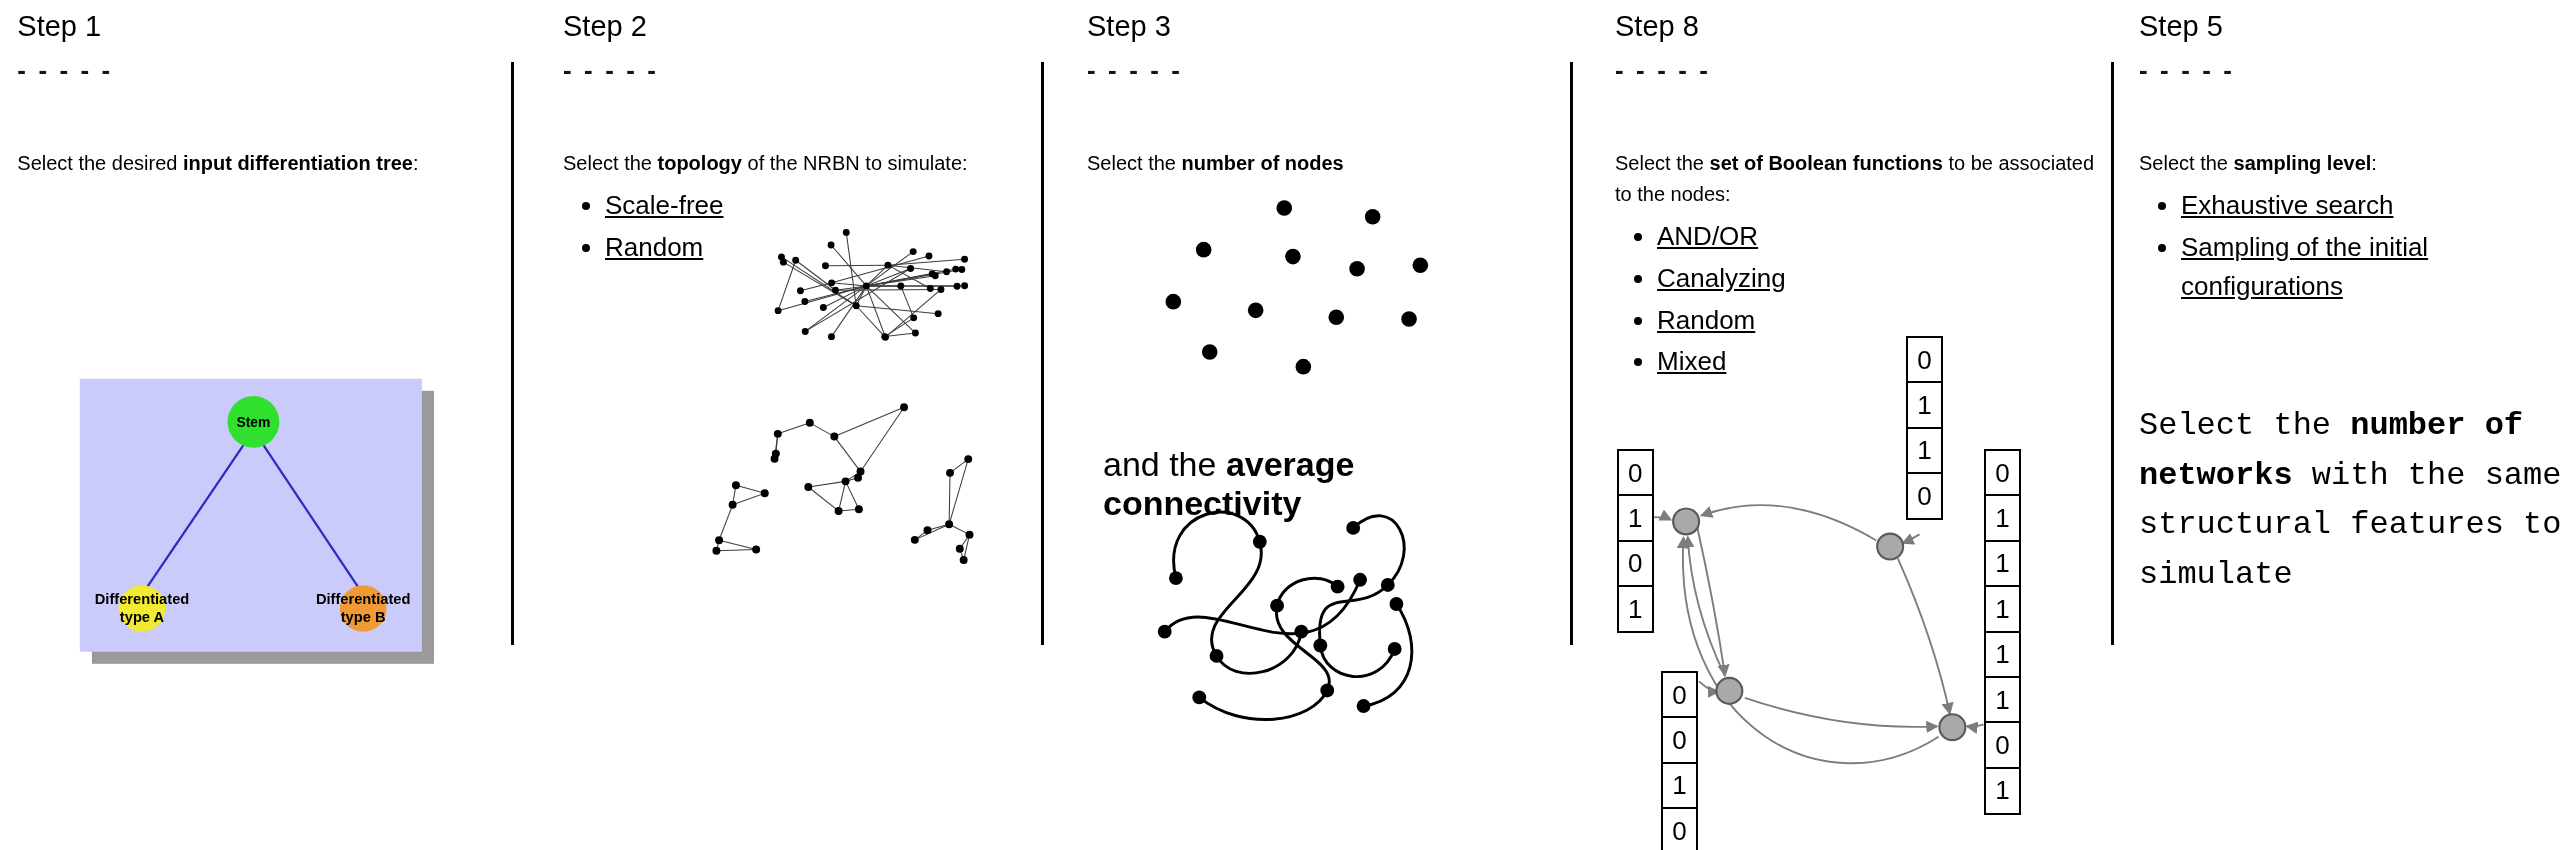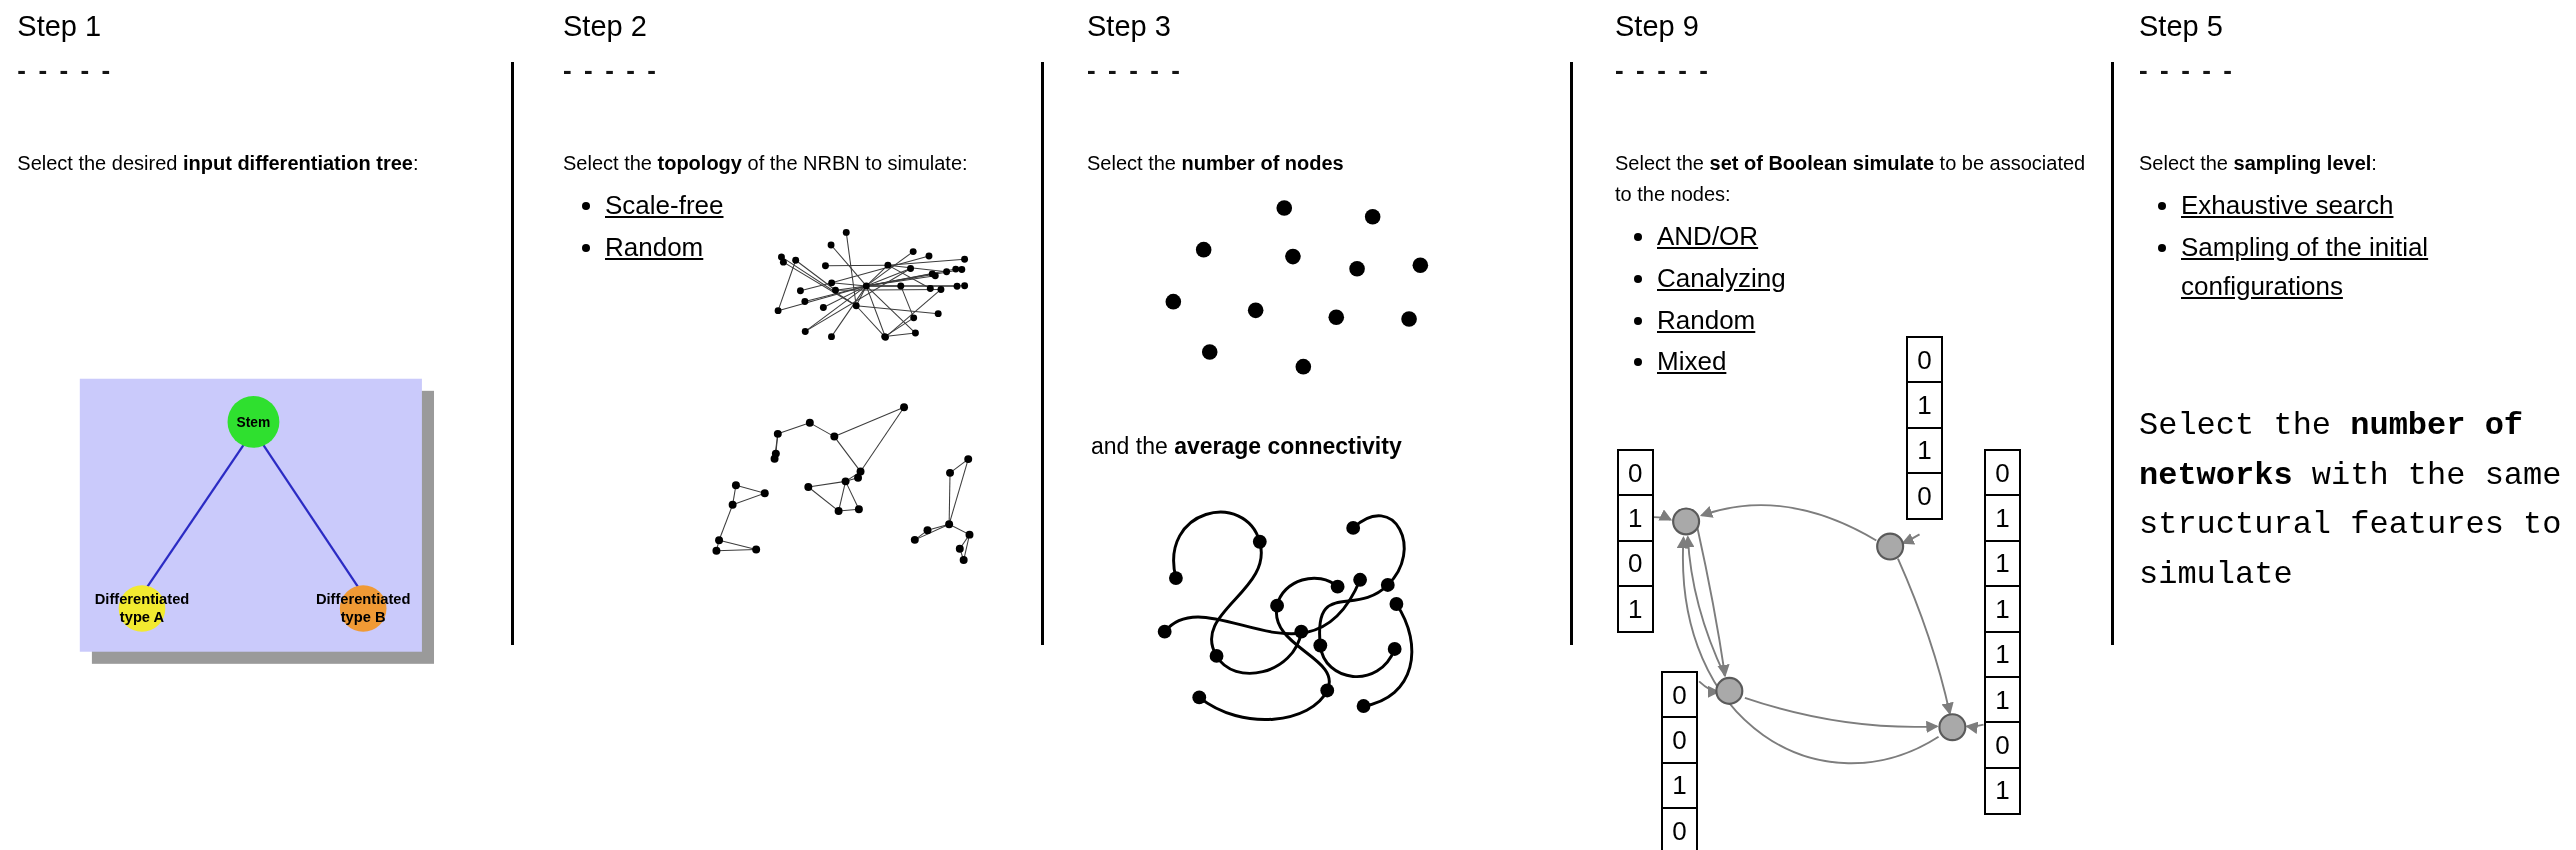--- a/index.html
+++ b/index.html
@@ -14,21 +14,21 @@
   #col5{left:2139px;width:434px;}
   .vline{position:absolute;top:62px;height:583px;width:2.6px;background:#000;}
   .step-title{font-size:29px;font-weight:normal;margin:10.4px 0 0;}
   .dashes{font-size:26px;font-weight:bold;letter-spacing:2.6px;margin:12px 0 0;color:#151515;}
   .body-text{font-size:20px;line-height:1.55;margin:62px 0 0;}
   .b{font-weight:bold;}
   .i{font-style:italic;}
   ul.bullets{margin:7px 0 0;padding-left:42px;font-size:26px;line-height:1.5;text-decoration:underline;}
   ul.bullets li{margin-top:2.6px;}
   li.gap{margin-top:171px;}
-  .mid-text{position:absolute;left:0;top:429px;font-size:23px;margin:4px;}
+  .mid-text{position:absolute;left:0;top:429px;font-size:34px;margin:16px;}
   .second-text{font-size:32px;line-height:1.55;margin:95px 0 0;font-family:Liberation Mono, monospace;}
   .btable{position:absolute;z-index:3;}
   .bcell{width:37px;height:48px;border:2.6px solid #000;background:#fff;
          display:flex;align-items:center;justify-content:center;font-size:26px;}
   .bcell + .bcell{margin-top:-2.6px;}
   .tree-edge{stroke:#2b2bc4;stroke-width:2.6;}
   .node-label{font-size:17px;font-weight:bold;fill:#000;}
   .stem-label{font-size:16px;font-weight:bold;fill:#000;}
   svg{display:block;}
   .abs{position:absolute;}
@@ -253,23 +253,23 @@
         <circle cx="232" cy="130" r="8"></circle>
       <circle cx="300" cy="150" r="8"></circle>
         <circle cx="262" cy="268" r="8"></circle>
         <circle cx="32" cy="182" r="8"></circle>
       <circle cx="258" cy="122" r="8"></circle>
     </g>
   </svg>
 </div>
 
 <div class="col" id="col4">
-  <h2 class="step-title">Step 9</h2>
-  <div class="dashes">- - - - -</div>
-  <p class="body-text"><span>Select the </span><span class="b">set of Boolean simulate</span><span> to be associated to the nodes:</span></p>
+  <h2 class="step-title">Step 8</h2>
+  <div class="dashes">- - - - -</div>
+  <p class="body-text"><span>Select the </span><span class="b">set of Boolean functions</span><span> to be associated to the nodes:</span></p>
   <ul class="bullets">
     <li><span>AND/OR</span></li>
     <li><span>Canalyzing</span></li>
     <li><span>Random</span></li>
     <li><span>Mixed</span></li>
   </ul>
 
   <svg class="abs" style="left:0;top:320px;z-index:1;" width="450" height="530" viewBox="0 0 520 613">
     <defs>
       <marker id="arr" viewBox="0 0 10 10" refX="8.5" refY="5" markerWidth="6.5" markerHeight="6.5" orient="auto-start-reverse">

